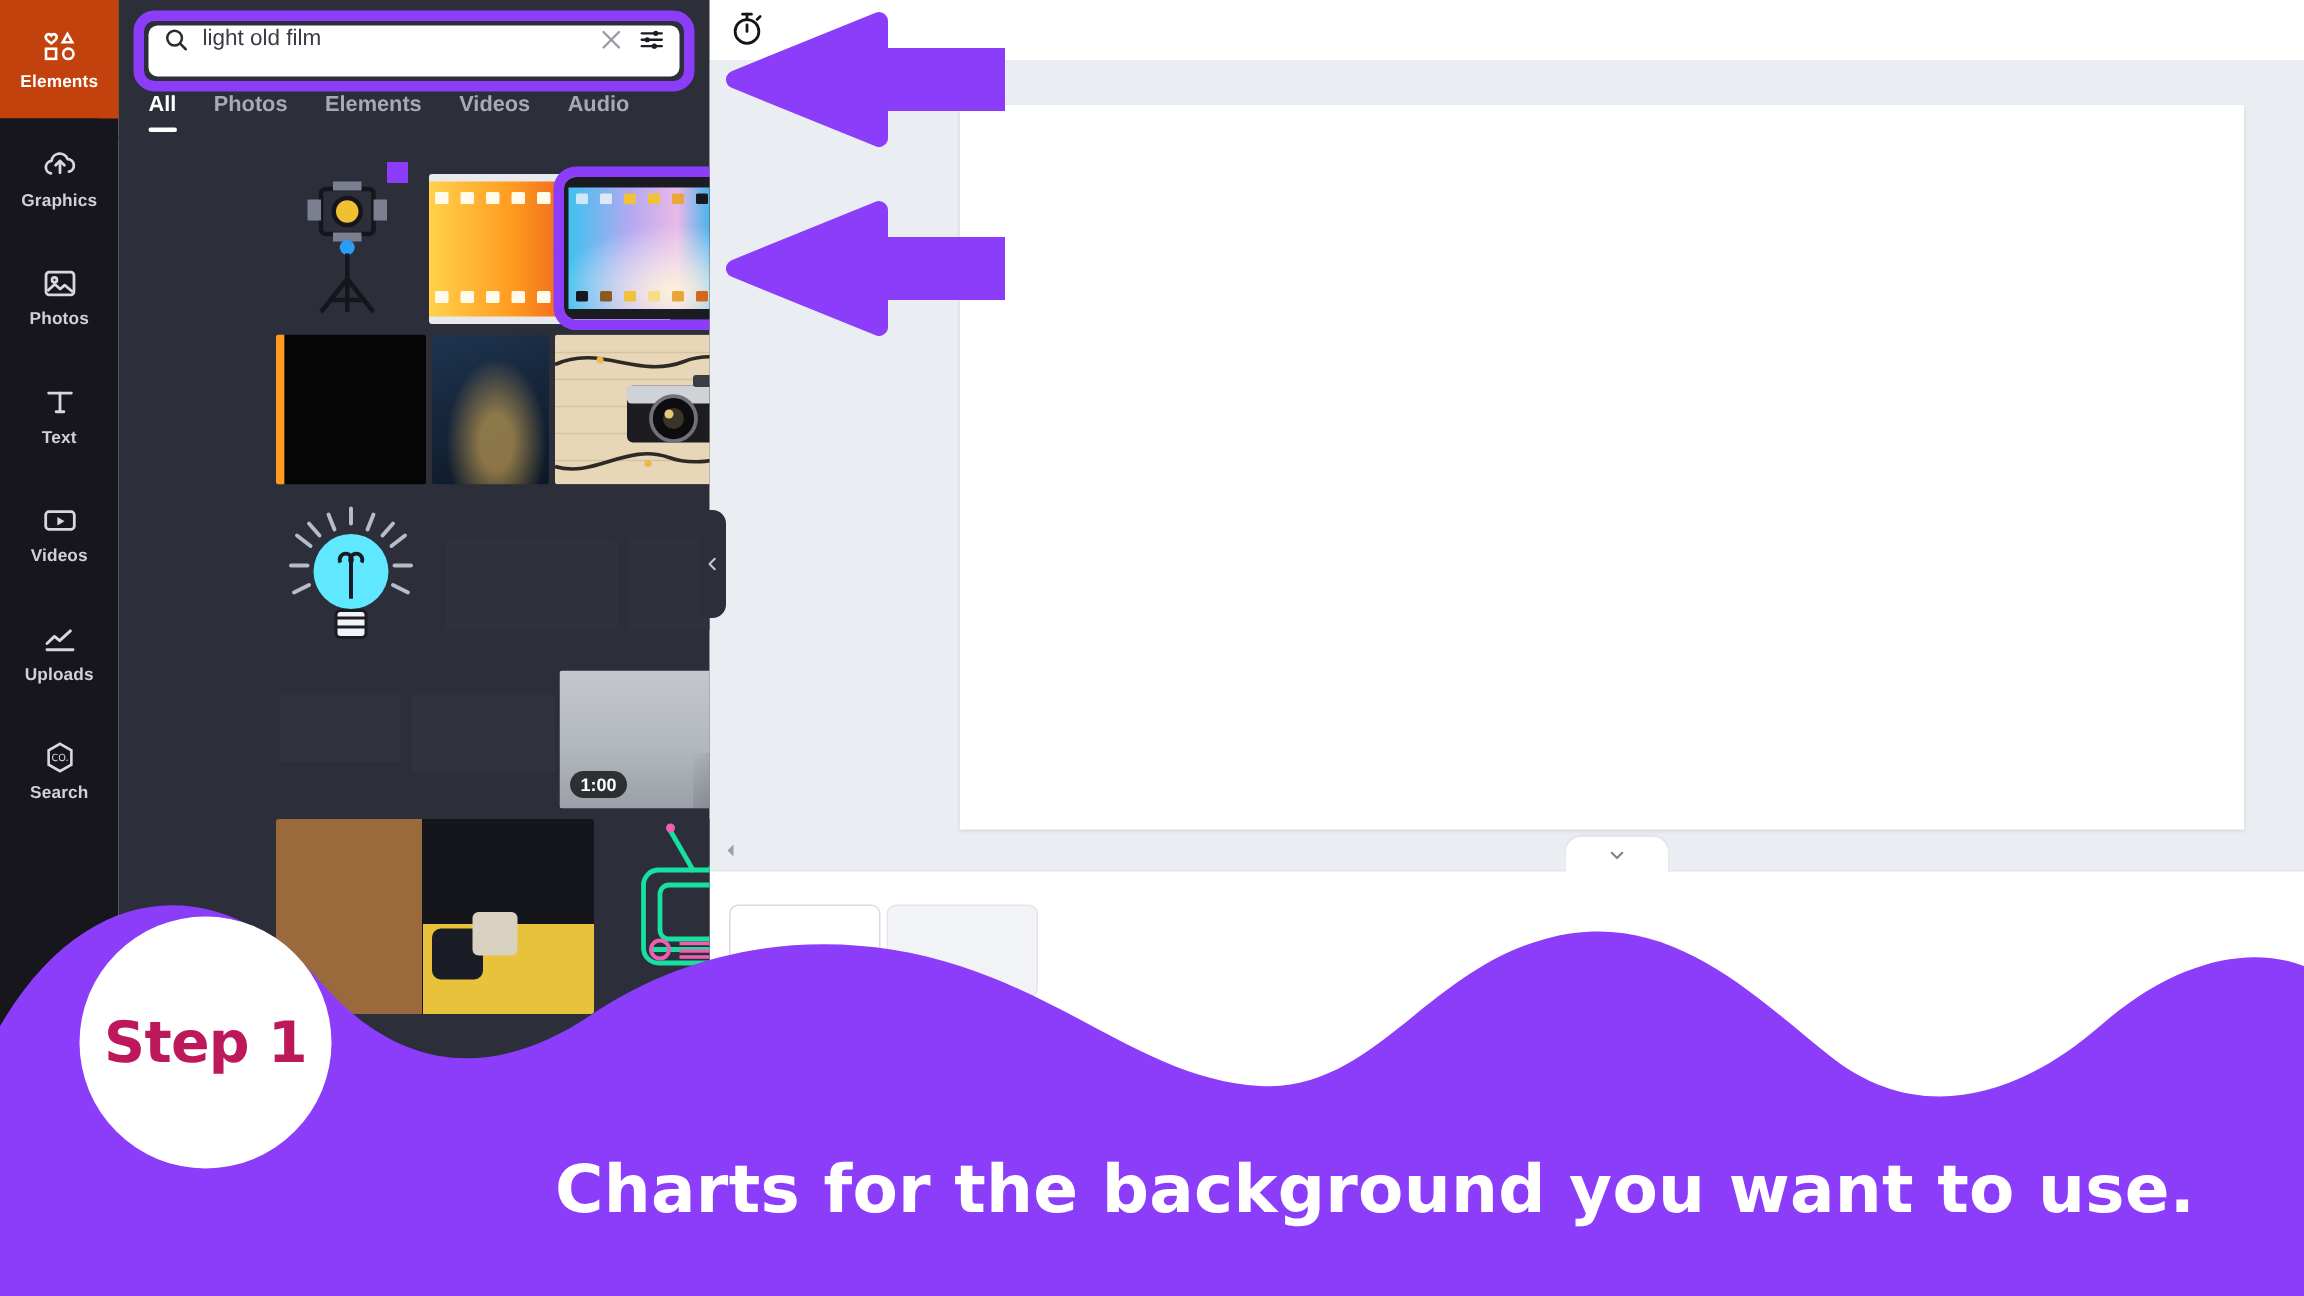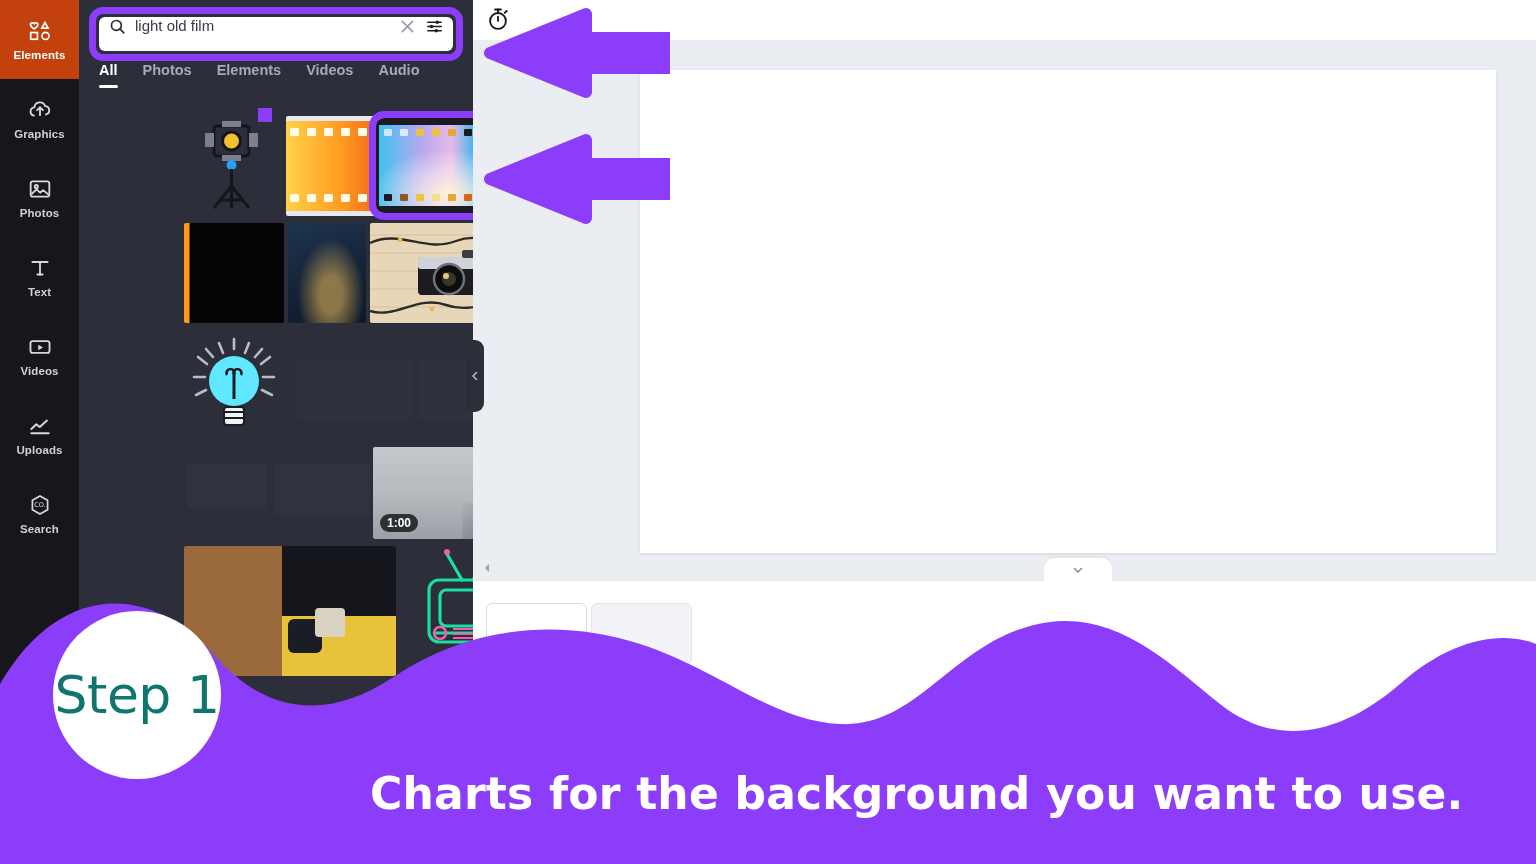--- a/index.html
+++ b/index.html
@@ -124,21 +124,21 @@
 
   
   #banner { position:absolute; left:0; bottom:0; width: 1536px; height: 300px; z-index: 50; pointer-events:none; }
   #banner svg { display:block; width: 1536px; height: 300px; }
   #step-circle {
     position:absolute; left: 53px; bottom: 85px; width: 168px; height: 168px;
     background:#ffffff; border-radius: 50%;
     display:flex; align-items:center; justify-content:center; z-index: 55;
   }
   #step-label {
-    color:#0f766e; font-size: 52px; font-weight: 400; letter-spacing: -.5px;
+    color:#be185d; font-size: 38px; font-weight: 700; letter-spacing: -.5px;
     font-family: "DejaVu Sans", sans-serif;
   }
   #banner-caption {
     position:absolute; left: 370px; bottom: 45px; z-index: 55;
     color:#ffffff; font-size: 44px; font-weight: 700; letter-spacing: .2px;
     font-family: "DejaVu Sans", sans-serif;
     white-space: nowrap;
   }
 </style>
 </head>

